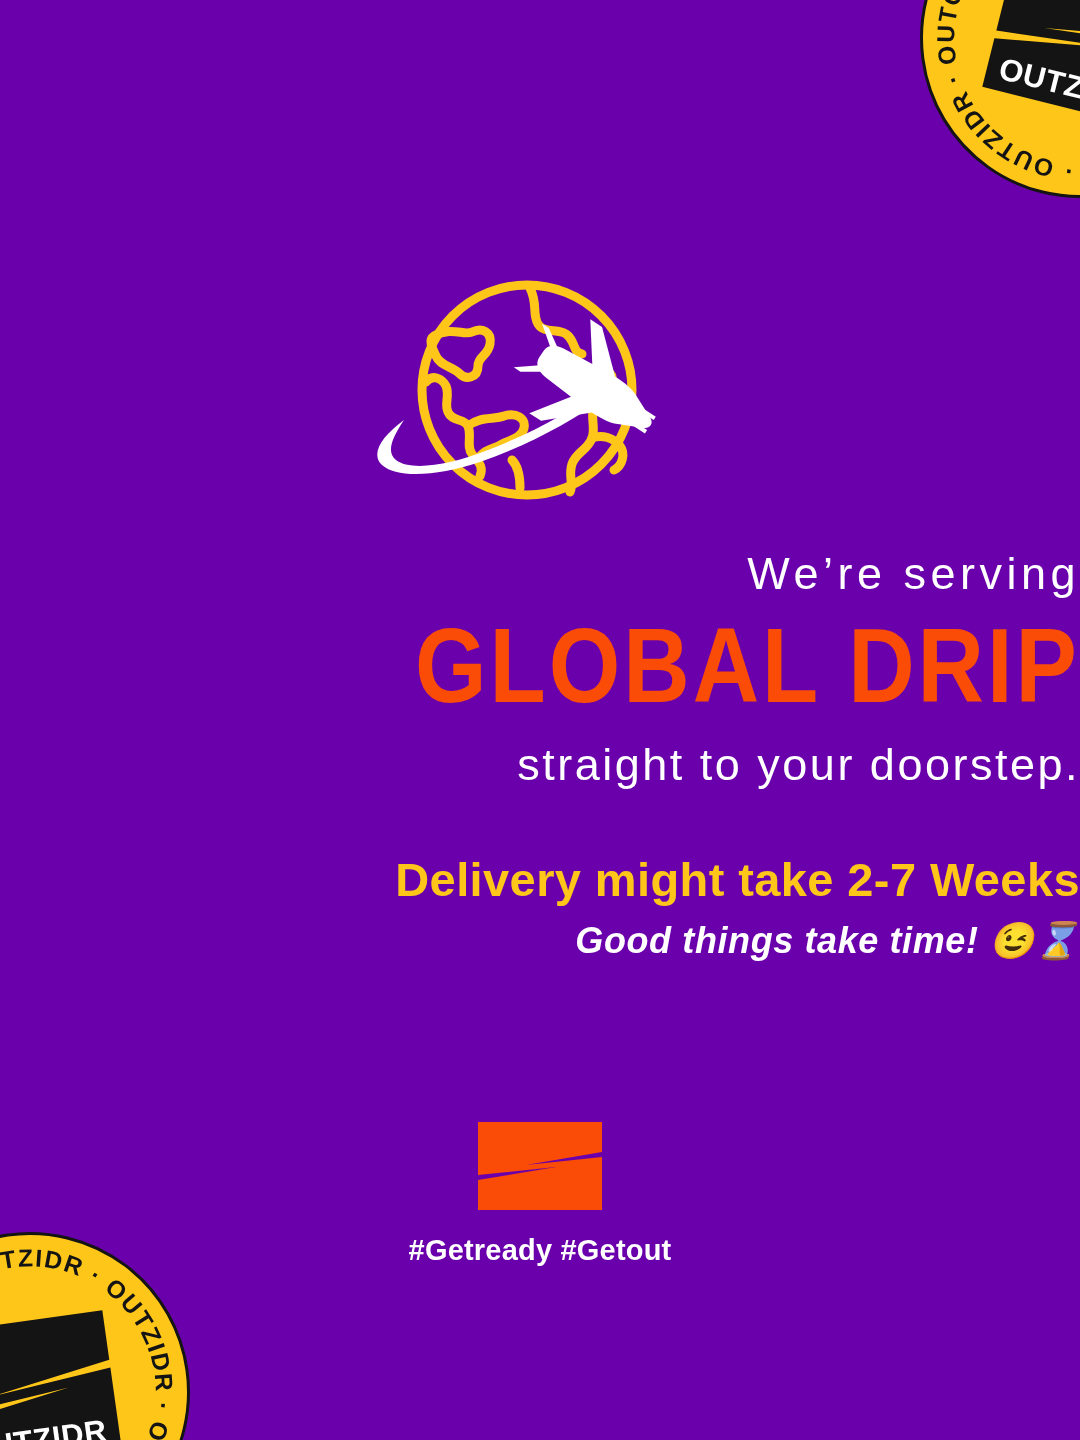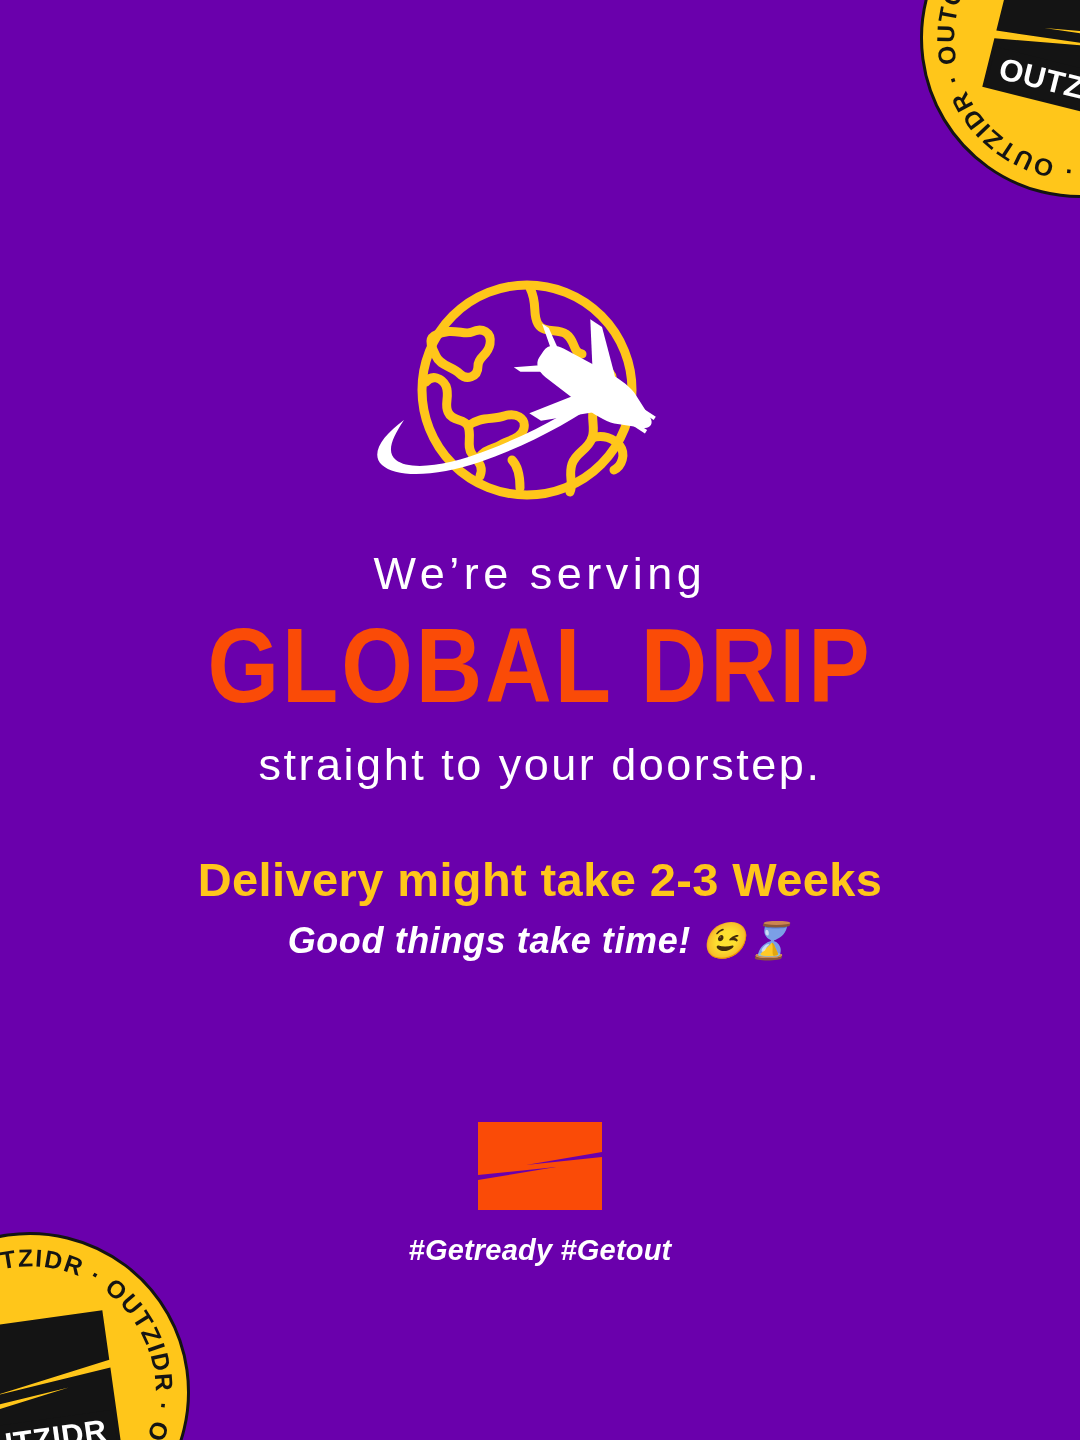--- a/index.html
+++ b/index.html
@@ -92,21 +92,21 @@
     height: 240px;
   }
   .globe-svg { display: block; width: 100%; height: 100%; }
 
   
   .copy {
     position: absolute;
     left: 0;
     right: 0;
     top: 548px;
-    text-align: center;
+    text-align: right;
   }
   .line-serving {
     color: #ffffff;
     font-size: 45px;
     font-weight: 300;
     letter-spacing: 4.5px;
     line-height: 1.15;
   }
   .line-headline {
     color: #fa4b07;
@@ -144,21 +144,20 @@
     margin-top: 12px;
   }
 
   
   .footer {
     position: absolute;
     left: 0;
     right: 0;
     top: 1122px;
     text-align: center;
-    font-style: italic;
   }
   .z-logo {
     width: 124px;
     height: 88px;
     display: inline-block;
   }
   .hashtags {
     color: #ffffff;
     font-size: 29px;
     font-weight: 700;
@@ -221,21 +220,21 @@
         <rect x="116" y="20" width="16" height="4" fill="#ffffff"></rect>
         <rect x="116" y="36" width="16" height="4" fill="#ffffff"></rect>
       </g>
     </svg>
   </div>
 
   <div class="copy">
     <div class="line-serving">We’re serving</div>
     <div class="line-headline">GLOBAL DRIP</div>
     <div class="line-doorstep">straight to your doorstep.</div>
-    <div class="line-delivery">Delivery might take 2-3 Weeks</div>
+    <div class="line-delivery">Delivery might take 2-7 Weeks</div>
     <div class="line-goodthings">Good things take time! 😉⌛</div>
   </div>
 
   <div class="footer">
     <svg class="z-logo" viewBox="0 0 124 88">
       <polygon points="0,0 124,0 124,30 48,43 124,35 124,88 0,88 0,58 78,45 0,53" fill="#fa4b07"></polygon>
     </svg>
     <div class="hashtags">#Getready #Getout</div>
   </div>
 

